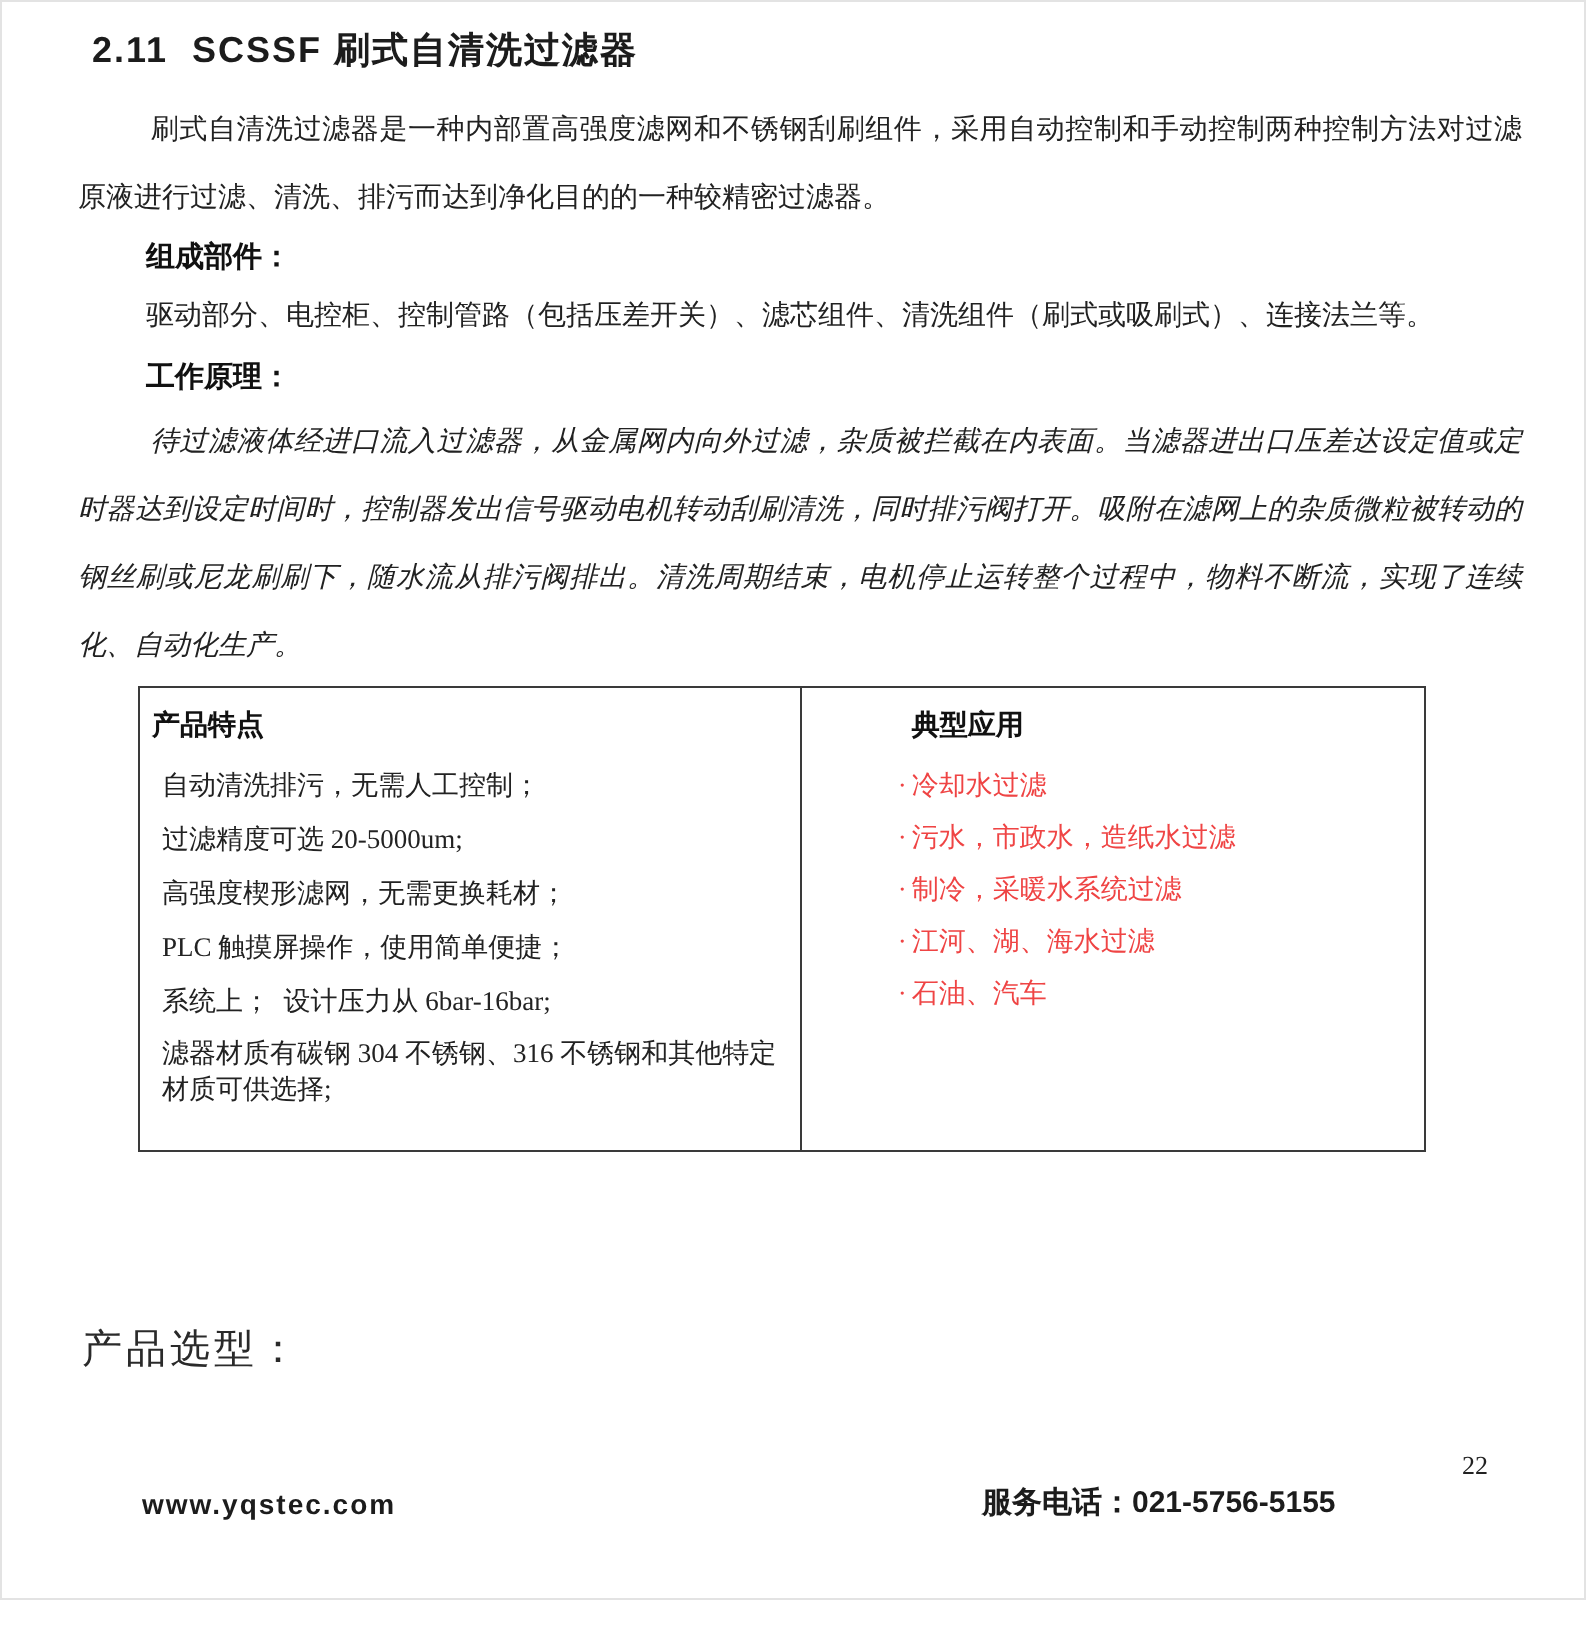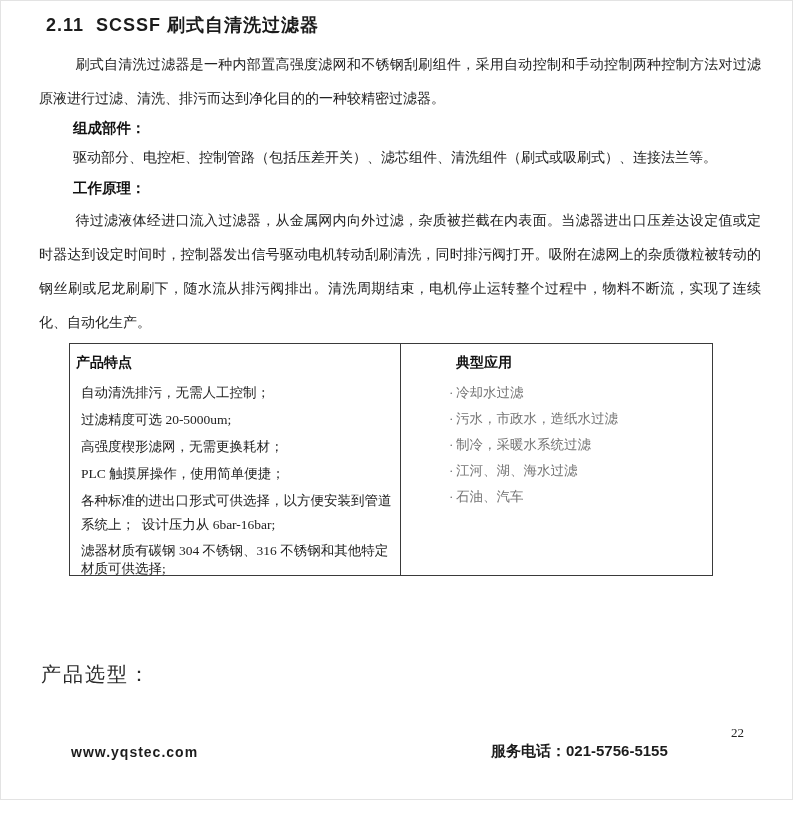--- a/index.html
+++ b/index.html
@@ -29,21 +29,21 @@
   .subhead {
     position:absolute; left:72px;
     font-size:14.5px; font-weight:bold; color:#111;
   }
   .subhead-1 { top:118px; }
   .sub-body {
     position:absolute; left:72px; top:148px; width:700px;
     font-size:14px; color:#222;
   }
   .subhead-2 { top:178px; }
-  .principle { top:202px; }
+  .principle { top:202px;font-style:italic; }
   .spec-table {
     position:absolute; left:68px; top:342px;
     width:644px; height:233px;
     border:1px solid #3a3a3a;
     display:flex;
   }
   .cell {
     padding:10px 6px 8px 6px;
     font-size:13.5px;
     font-family:Liberation Serif, serif;
@@ -55,21 +55,21 @@
     margin-bottom:12px;
   }
   .cell-right .cell-header { padding-left:7px; }
   .feat {
     margin-left:5px; margin-bottom:9px;
     line-height:18px; white-space:pre-wrap; color:#222;
   }
   .feat.cont-first { margin-bottom:6px; }
   .feat.cont { margin-bottom:8px; }
   .app {
-    margin-bottom:8px; line-height:18px; color:#737373;
+    margin-bottom:8px; line-height:18px; color:#ef4444;
     white-space:pre-wrap;
   }
   .app .bullet { display:inline-block; width:7px; }
   .selection-label {
     position:absolute; left:40px; top:660px;
     font-family:"Liberation Serif","DejaVu Serif",serif;
     font-size:20px; color:#2a2a2a; letter-spacing:2px;
   }
   .footer-site {
     position:absolute; left:70px; top:743px;
@@ -100,21 +100,20 @@
   <div class="subhead subhead-2">工作原理：</div>
   <p class="para indent principle">待过滤液体经进口流入过滤器，从金属网内向外过滤，杂质被拦截在内表面。当滤器进出口压差达设定值或定时器达到设定时间时，控制器发出信号驱动电机转动刮刷清洗，同时排污阀打开。吸附在滤网上的杂质微粒被转动的钢丝刷或尼龙刷刷下，随水流从排污阀排出。清洗周期结束，电机停止运转整个过程中，物料不断流，实现了连续化、自动化生产。</p>
 
   <div class="spec-table">
     <div class="cell cell-left">
       <div class="cell-header">产品特点</div>
       <div class="feat">自动清洗排污，无需人工控制；</div>
       <div class="feat">过滤精度可选 20-5000um;</div>
       <div class="feat">高强度楔形滤网，无需更换耗材；</div>
       <div class="feat">PLC 触摸屏操作，使用简单便捷；</div>
-      <div class="feat cont-first">各种标准的进出口形式可供选择，以方便安装到管道</div>
       <div class="feat cont">系统上；  设计压力从 6bar-16bar;</div>
       <div class="feat">滤器材质有碳钢 304 不锈钢、316 不锈钢和其他特定材质可供选择;</div>
     </div>
     <div class="cell cell-right">
       <div class="cell-header">典型应用</div>
       <div class="app"><span class="bullet">·</span><span>冷却水过滤</span></div>
       <div class="app"><span class="bullet">·</span><span>污水，市政水，造纸水过滤</span></div>
       <div class="app"><span class="bullet">·</span><span>制冷，采暖水系统过滤</span></div>
       <div class="app"><span class="bullet">·</span><span>江河、湖、海水过滤</span></div>
       <div class="app"><span class="bullet">·</span><span>石油、汽车</span></div>

